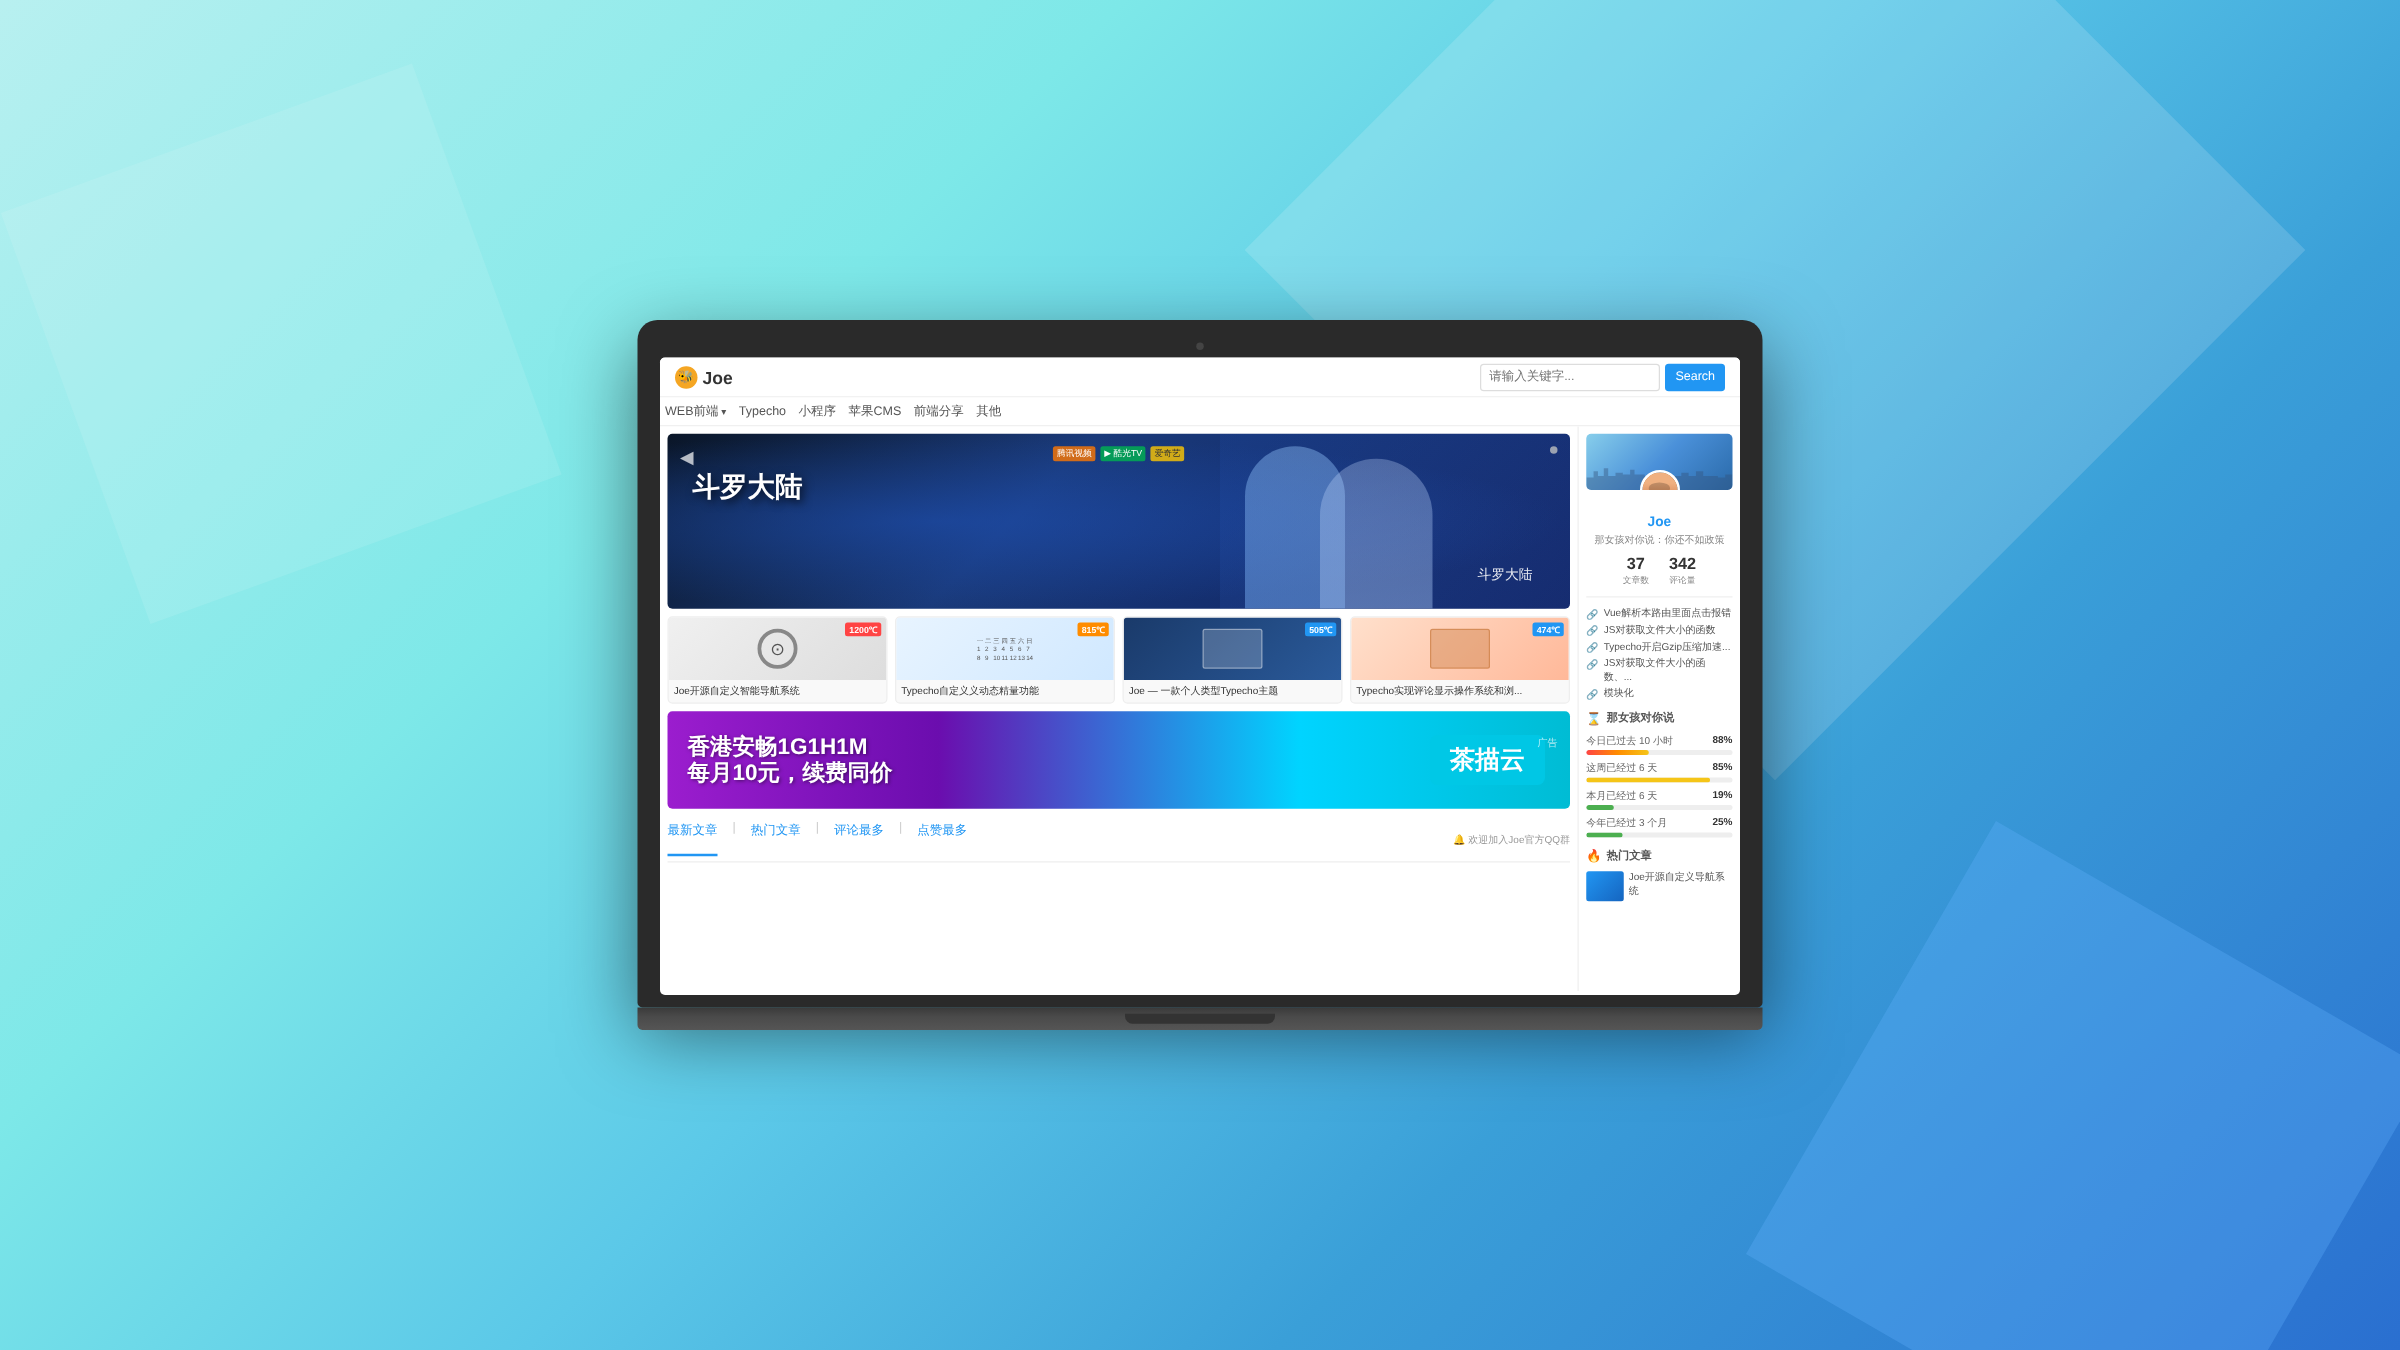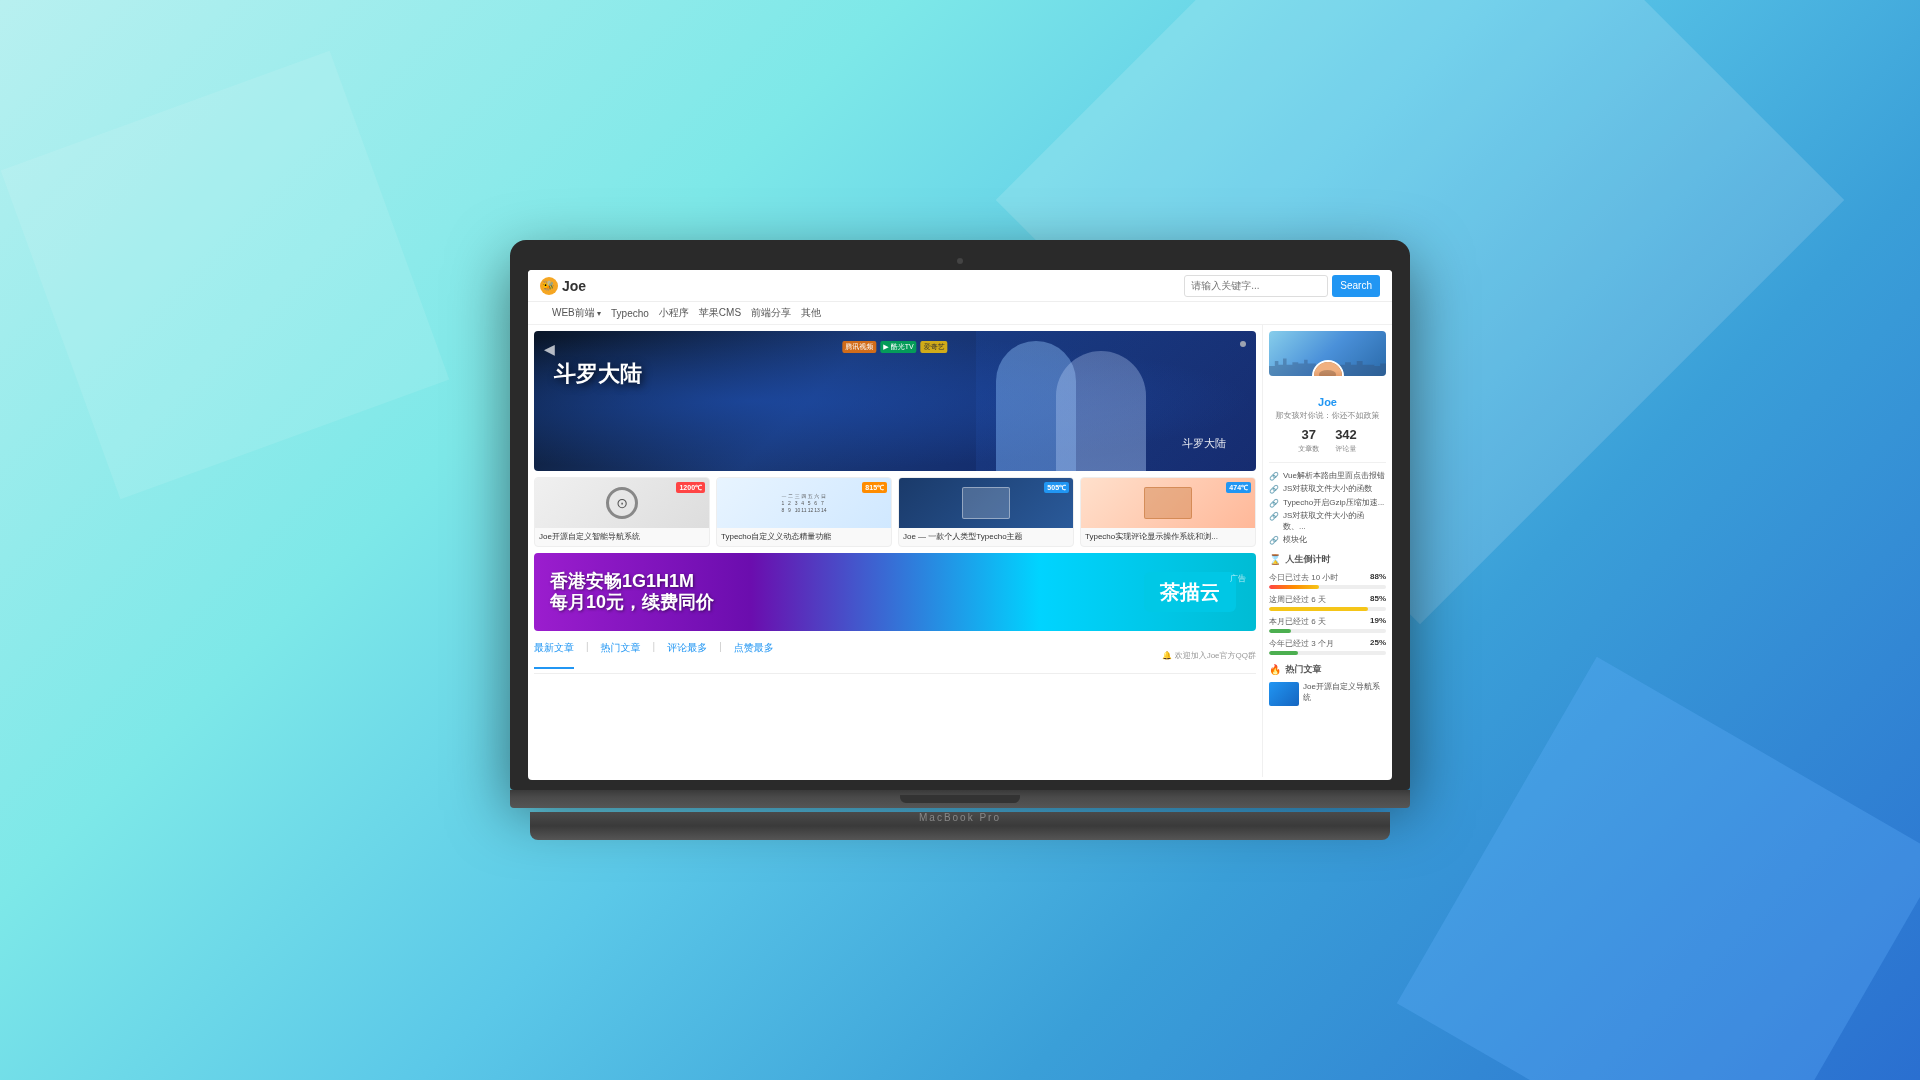--- a/index.html
+++ b/index.html
@@ -191,21 +191,21 @@
       padding: 2px 8px;
       font-size: 10px;
       cursor: pointer;
       height: 22px;
     }
 
     
     .sub-nav {
       display: flex;
       align-items: center;
-      padding: 4px 24px;
+      padding: 4px 4px;
       border-bottom: 1px solid #f0f0f0;
       gap: 10px;
       background: #fff;
     }
 
     .sub-nav-item {
       font-size: 10px;
       color: #555;
       cursor: pointer;
     }
@@ -914,21 +914,21 @@
               </div>
               <div class="link-item">
                 <span class="link-icon">🔗</span>
                 <span class="link-text">模块化</span>
               </div>
             </div>
 
             <div class="life-section">
               <div class="section-title">
                 <span class="section-icon">⌛</span>
-                <span>人生倒计时</span>
+                <span>那女孩对你说</span>
               </div>
 
               <div class="life-item">
                 <div class="life-item-header">
                   <span class="life-item-label">今日已过去 10 小时</span>
                   <span class="life-item-value">88%</span>
                 </div>
                 <div class="progress-bar-container">
                   <div class="progress-bar-fill progress-multi" style="width:43%"></div>
                 </div>
@@ -978,16 +978,13 @@
 
           </div>
         </div>
       </div>
     </div>
   </div>
 
   <div class="laptop-bottom">
     <div class="laptop-notch"></div>
   </div>
-  <div class="laptop-base">
-    <div class="macbook-label">MacBook Pro</div>
-  </div>
 </div>
 
 </body></html>

